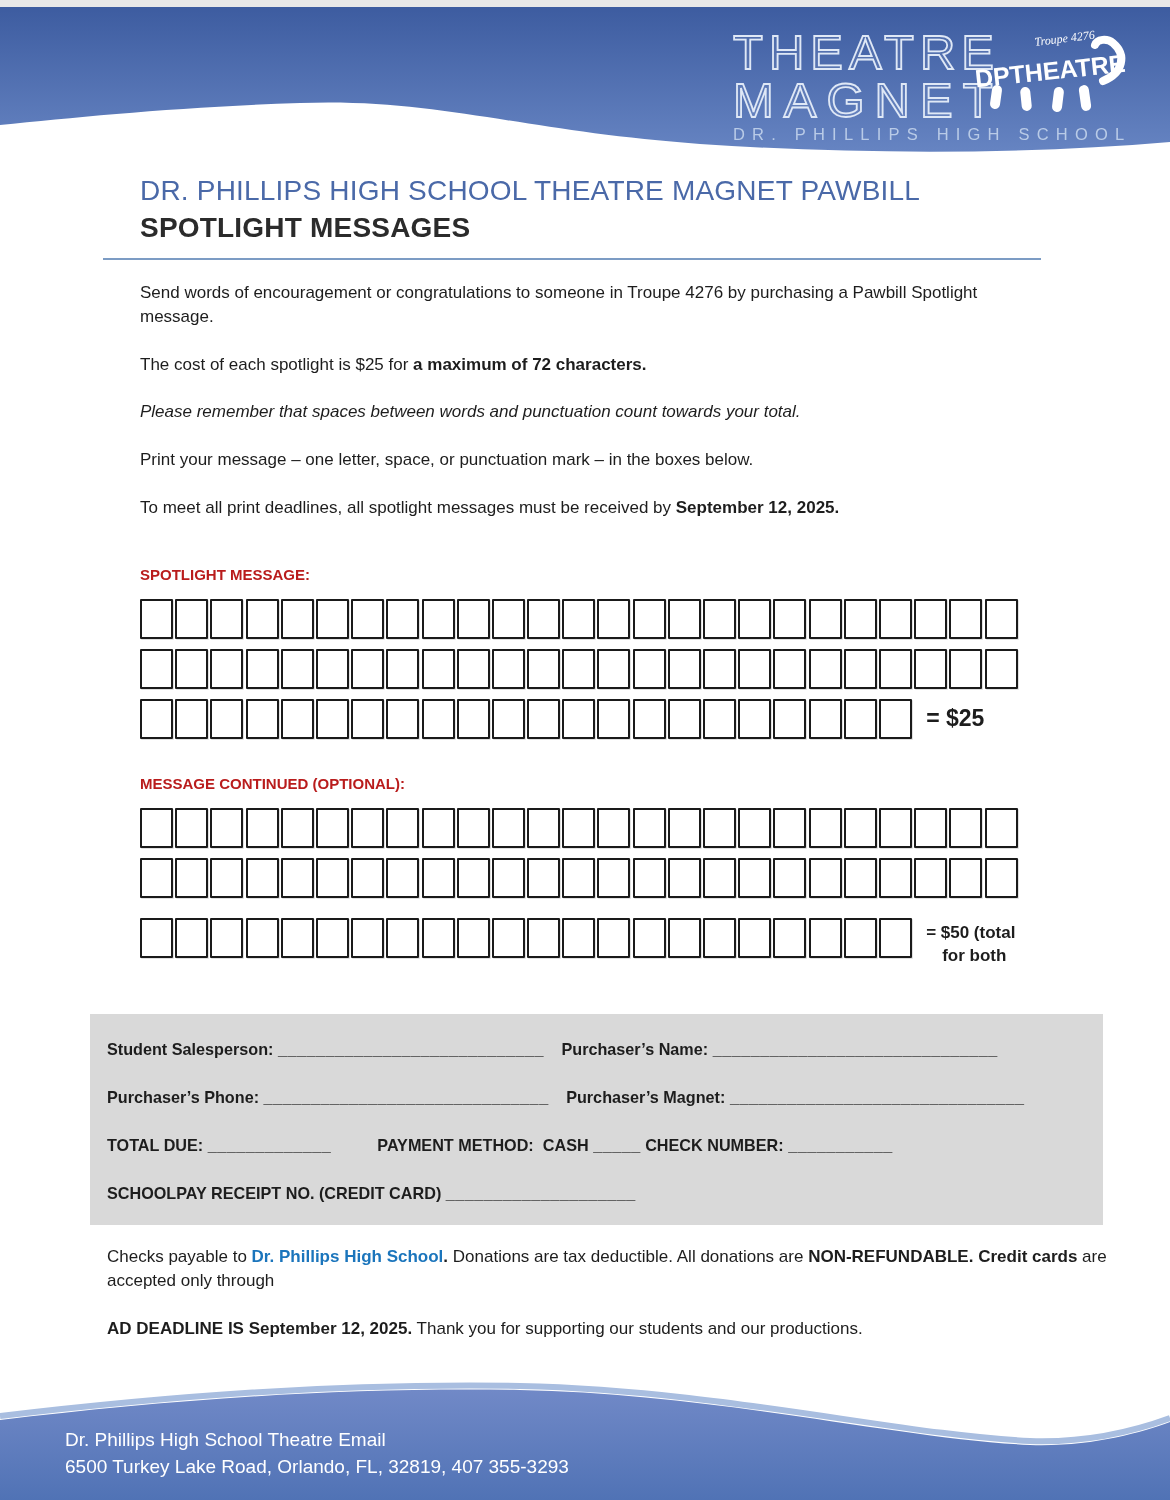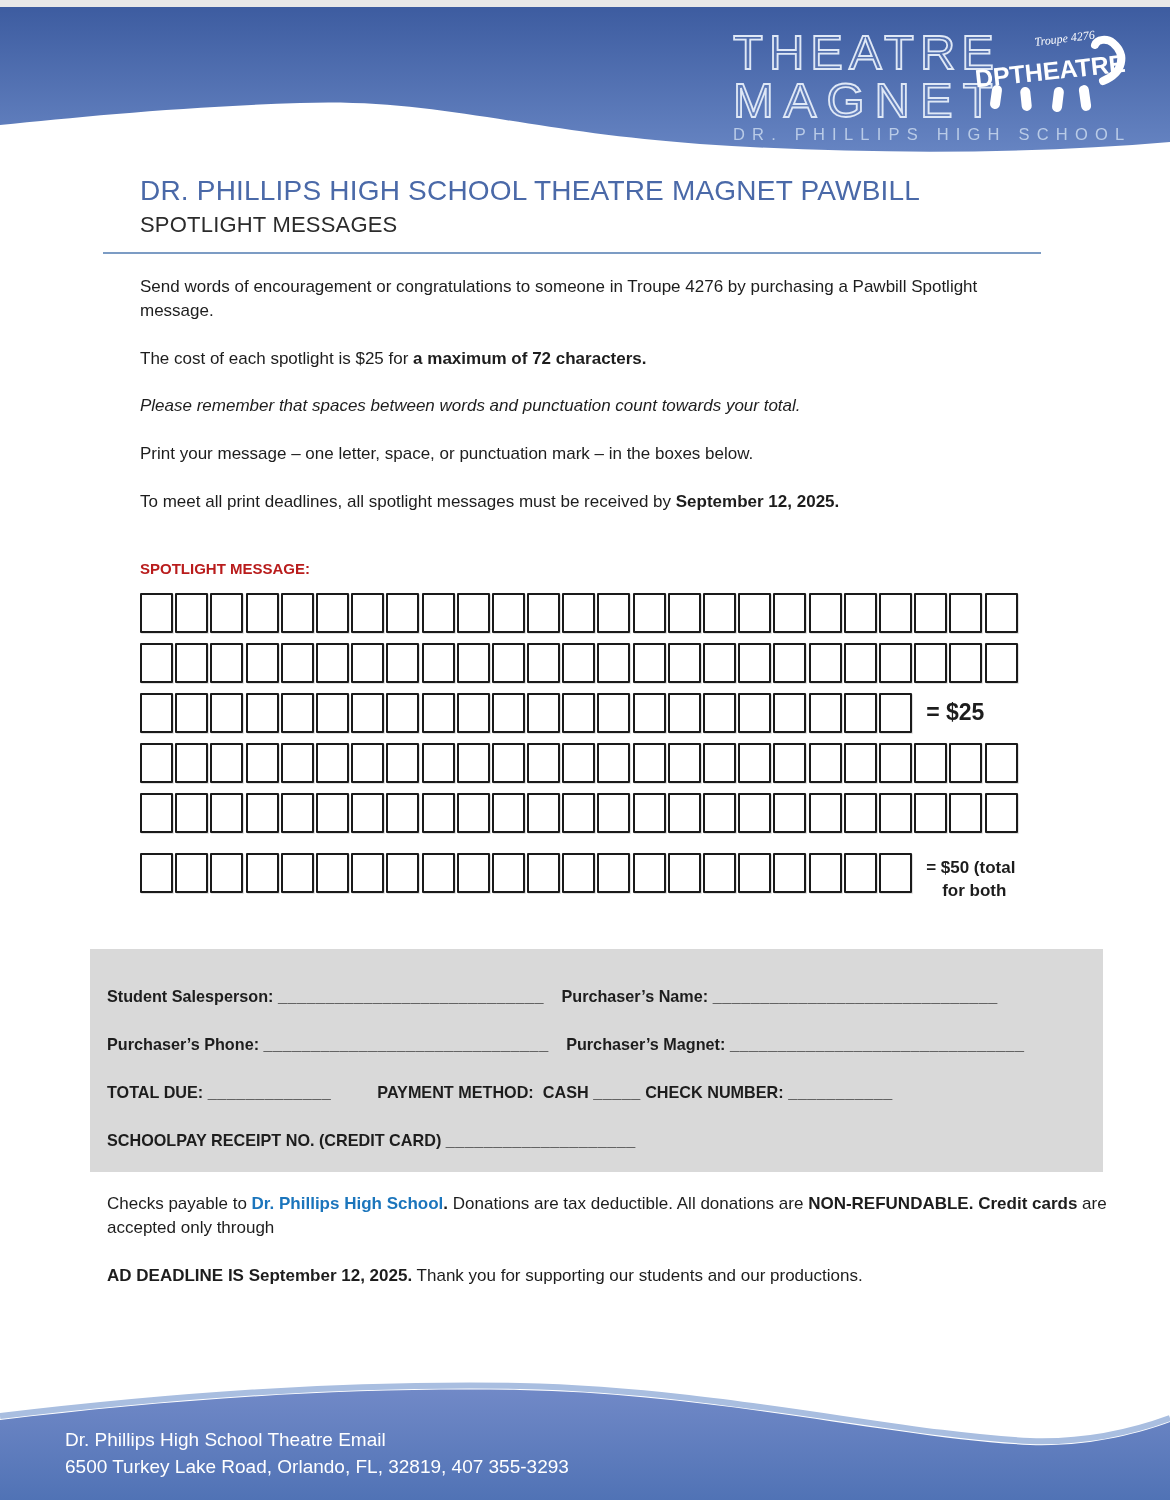--- a/index.html
+++ b/index.html
@@ -9,21 +9,21 @@
     background:#ffffff; overflow:hidden;
     font-family:"Liberation Sans", sans-serif; color:#1d1d1d;
   }
   
   .header-wave { position:absolute; top:0; left:0; }
   .footer-wave { position:absolute; bottom:0; left:0; }
   .hdr-text { position:absolute; top:0; left:0; width:1170px; height:160px; pointer-events:none; }
   
   .content { position:absolute; top:168px; left:140px; width:900px; }
   .page-title { font-size:28px; font-weight:400; color:#4a69a8; letter-spacing:0.2px; }
-  .page-subtitle { font-size:22px; font-weight:400; color:#2b2b2b; margin-top:5px; letter-spacing:0.2px; }
+  .page-subtitle { font-size:28px; font-weight:700; color:#2b2b2b; margin-top:5px; letter-spacing:0.2px; }
   .title-rule { border:none; border-top:2px solid #7c9cc4; margin:14px 0 0 -37px; width:938px; }
   
   .intro { margin-top:21px; }
   .para { font-size:17px; line-height:1.40; margin-bottom:24px; color:#1d1d1d; }
   .seg { white-space:pre-wrap; }
   .seg.bold { font-weight:bold; }
   .seg.italic { font-style:italic; }
   .seg.link { font-weight:bold; color:#1b75bc; }
   .seg.label { font-weight:bold; }
   .seg.line { font-weight:bold; letter-spacing:0.5px; }
@@ -37,21 +37,21 @@
     width:33px; height:40px; border:2.5px solid #1a1a1a; background:#fff;
     margin-right:2.2px; flex:0 0 auto; border-radius:1px;
     box-shadow:1px 1px 0 rgba(0,0,0,0.12);
   }
   .price-label { font-weight:bold; font-size:23px; margin-left:12px; white-space:nowrap; }
   .price-block { margin-left:12px; margin-top:14px; font-weight:bold; font-size:17px; line-height:1.35; }
   .price-block .l2 { padding-left:16px; }
   
   .order-form {
     width:1013px; margin-left:-50px; margin-top:46px;
-    background:#d9d9d9; padding:38px 18px 20px 17px;
+    background:#d9d9d9; padding:26px 18px 20px 17px;
   }
   .form-line { font-size:16.2px; margin-bottom:29px; white-space:nowrap; }
   .form-line:last-child { margin-bottom:2px; }
   
   .notes { margin:20px 0 0 -33px; width:1000px; }
   .note { font-size:17px; line-height:1.42; margin-bottom:24px; }
   
   .footer-text { position:absolute; left:65px; bottom:26px; color:#ffffff; font-size:19px; line-height:1.42; }
 </style>
 </head>
@@ -180,20 +180,21 @@
           <div class="char-box"></div>
           <div class="char-box"></div>
           <div class="char-box"></div>
           <div class="char-box"></div>
           <div class="char-box"></div>
           <div class="char-box"></div>
           <div class="price-label">= $25</div>
         </div>
       </div>
 
+    <div class="grid-label second">MESSAGE CONTINUED (OPTIONAL):</div>
     <div id="grid2">
         <div class="box-row">
           <div class="char-box"></div>
           <div class="char-box"></div>
           <div class="char-box"></div>
           <div class="char-box"></div>
           <div class="char-box"></div>
           <div class="char-box"></div>
           <div class="char-box"></div>
           <div class="char-box"></div>

